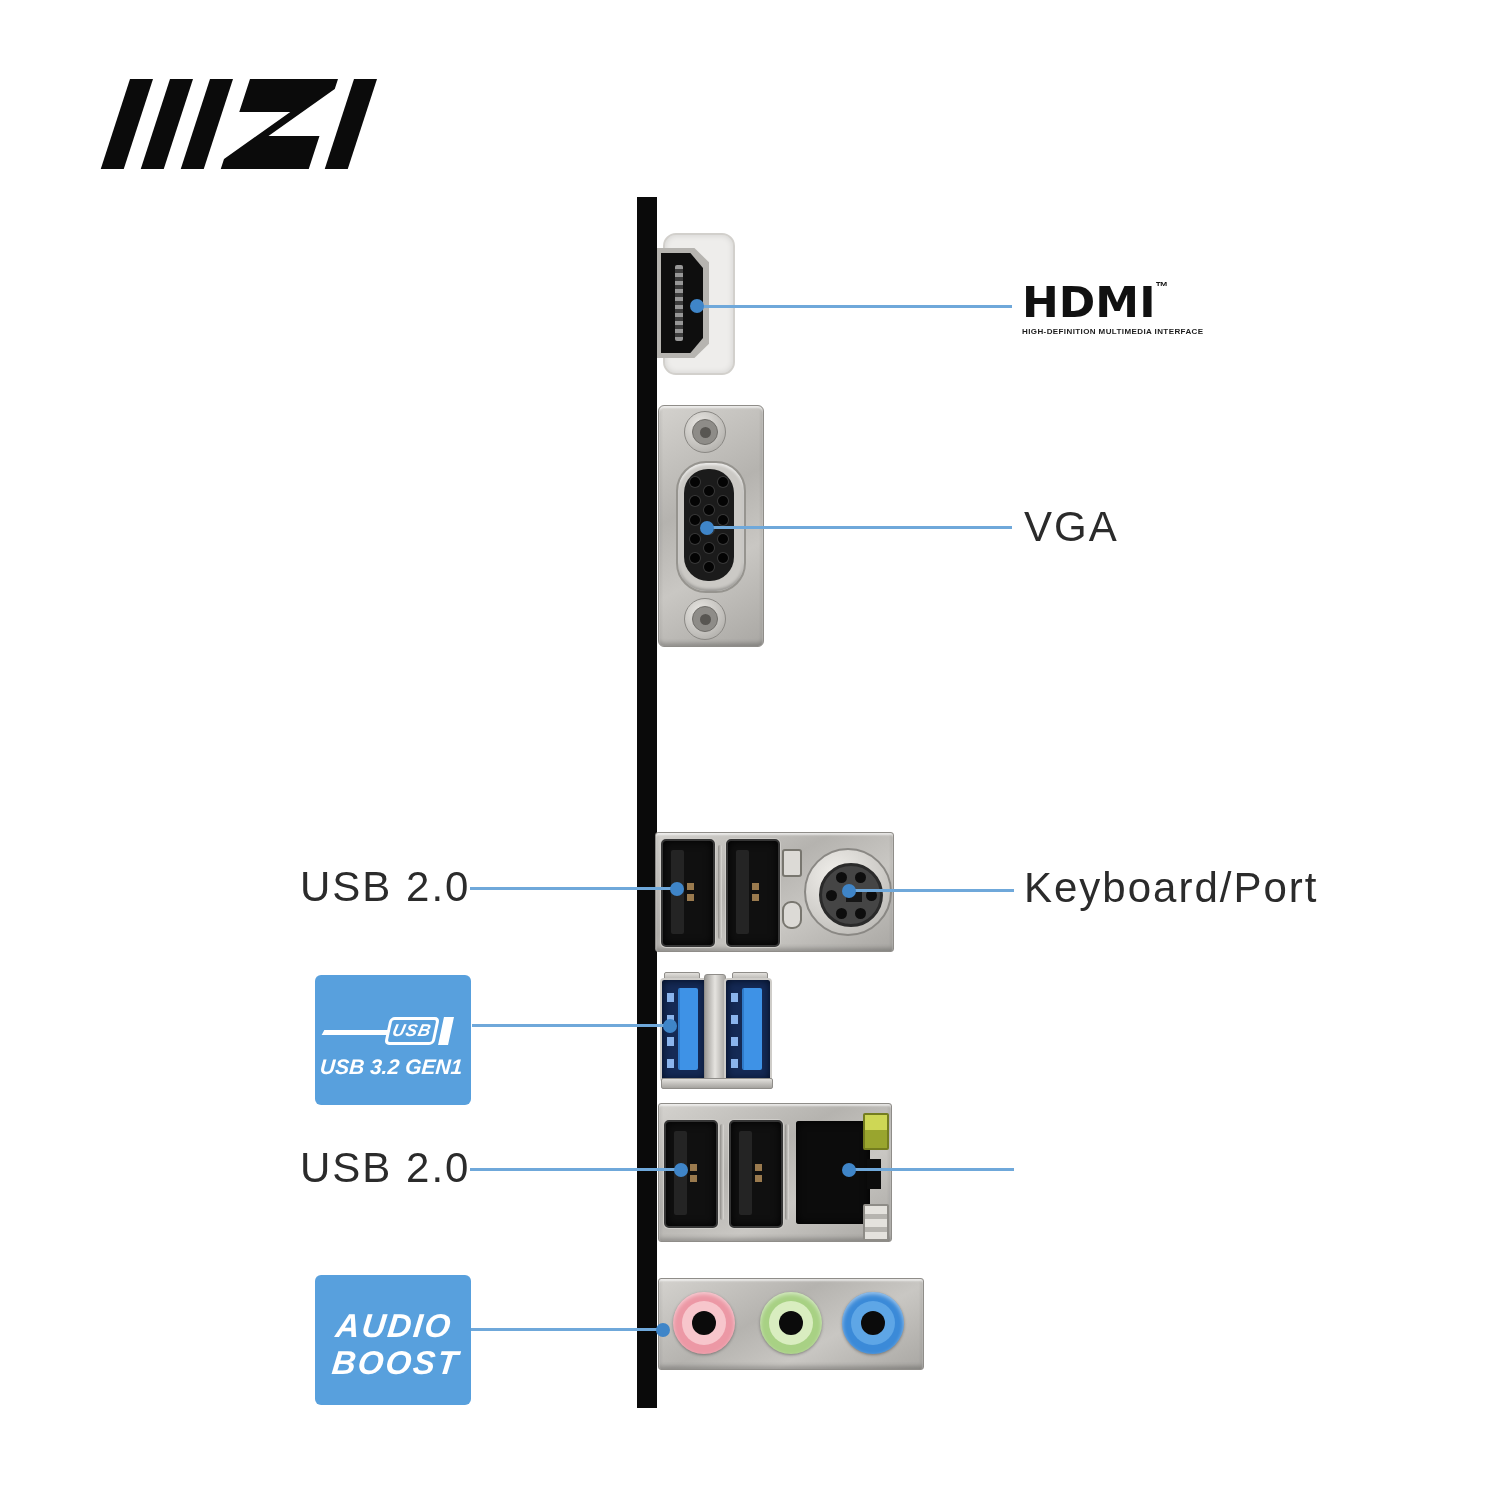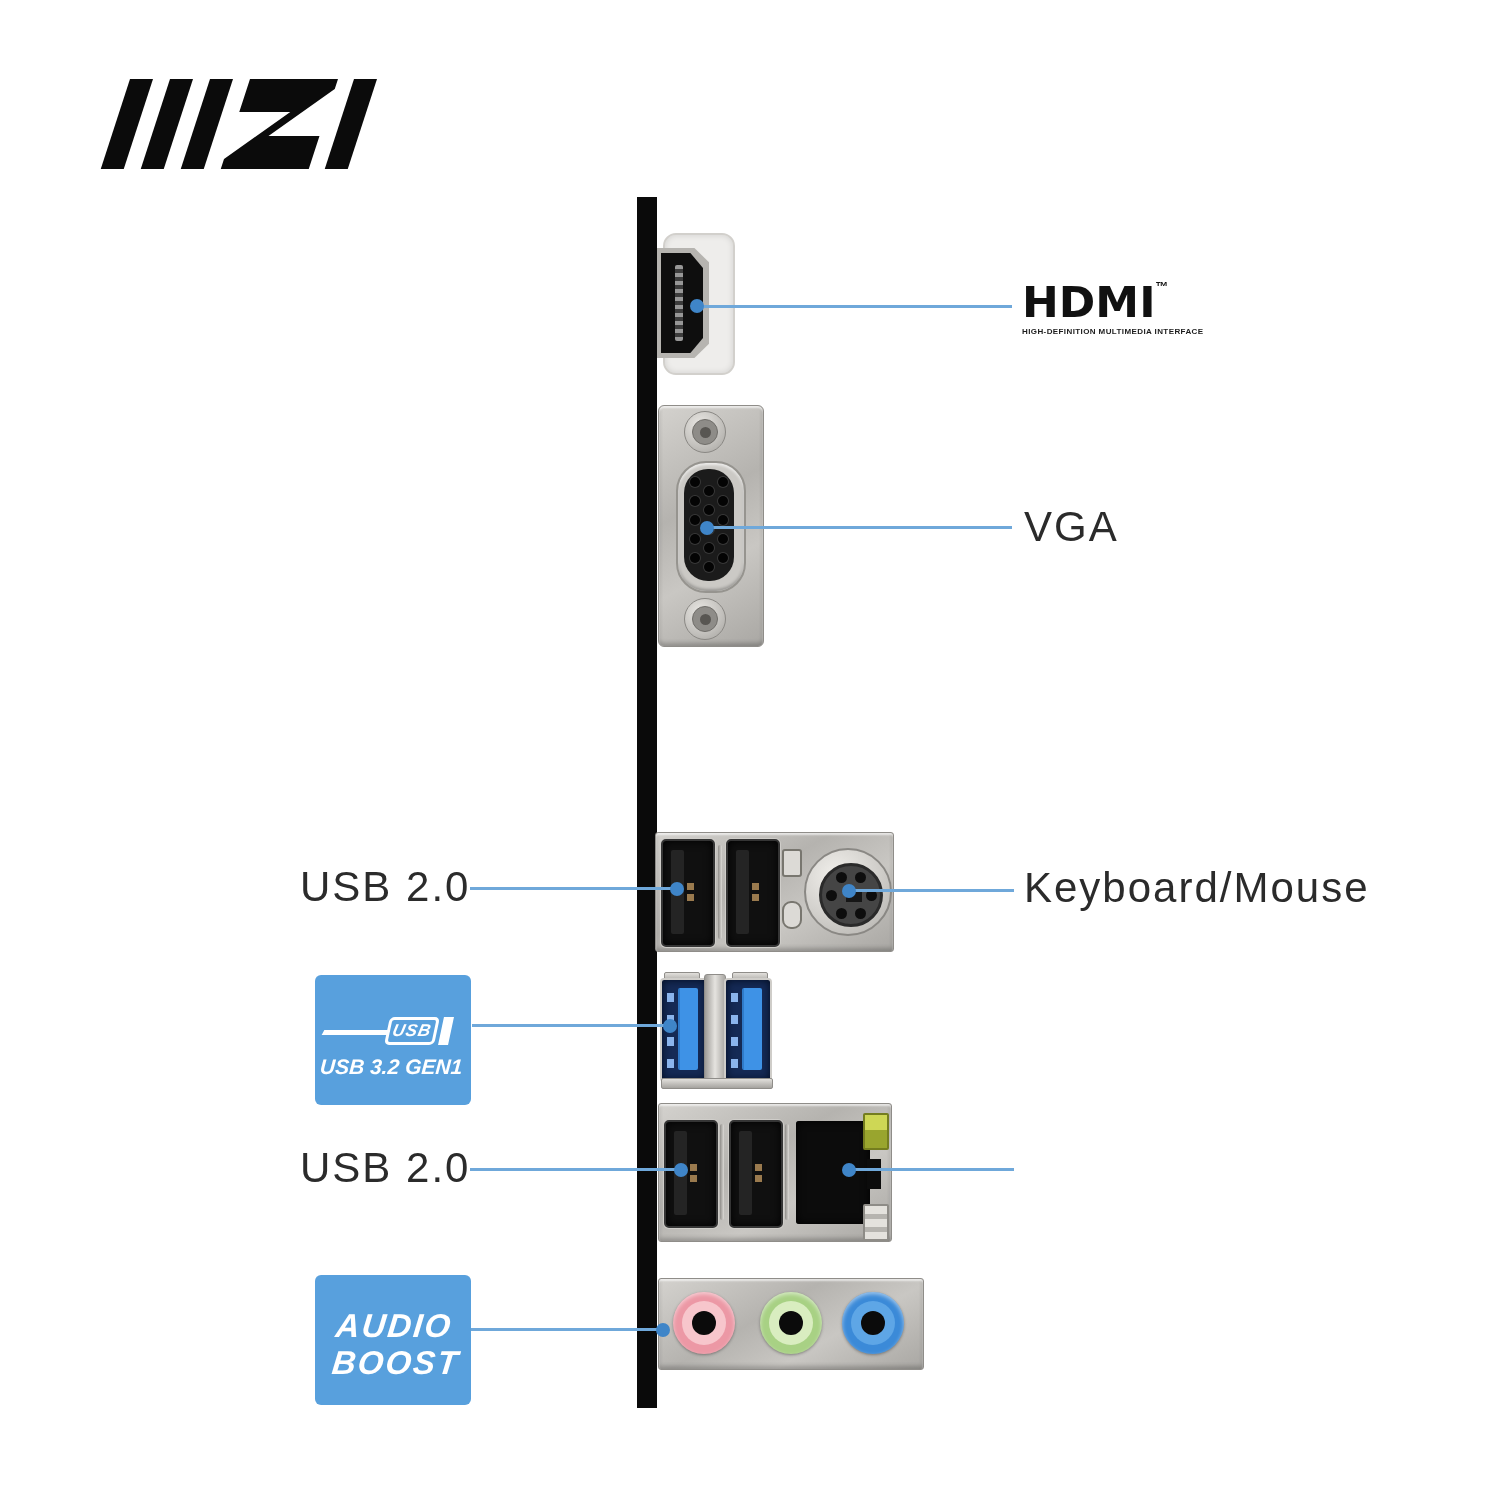--- a/index.html
+++ b/index.html
@@ -299,21 +299,21 @@
   <div class="line" style="left:470px;top:1168px;width:211px;"></div>
   <div class="dot" style="left:674px;top:1163px;"></div>
 
   <div class="line" style="left:849px;top:1168px;width:165px;"></div>
   <div class="dot" style="left:842px;top:1163px;"></div>
 
   <div class="line" style="left:471px;top:1328px;width:192px;"></div>
   <div class="dot" style="left:656px;top:1323px;"></div>
 
   <div class="lbl" style="left:300px;top:863px;">USB 2.0</div>
-  <div class="lbl" style="left:1024px;top:864px;">Keyboard/Mouse</div>
+  <div class="lbl" style="left:1024px;top:864px;">Keyboard/Port</div>
   <div class="lbl" style="left:1024px;top:503px;">VGA</div>
   <div class="lbl" style="left:300px;top:1144px;">USB 2.0</div>
 
   <div class="hdmi-logo">
     <span class="hdmi-word">HDMI</span><span class="hdmi-tm">™</span>
     <div class="hdmi-tag">HIGH-DEFINITION MULTIMEDIA INTERFACE</div>
   </div>
 
   <div class="badge" style="left:315px;top:975px;">
     <div class="usb-graphic">

